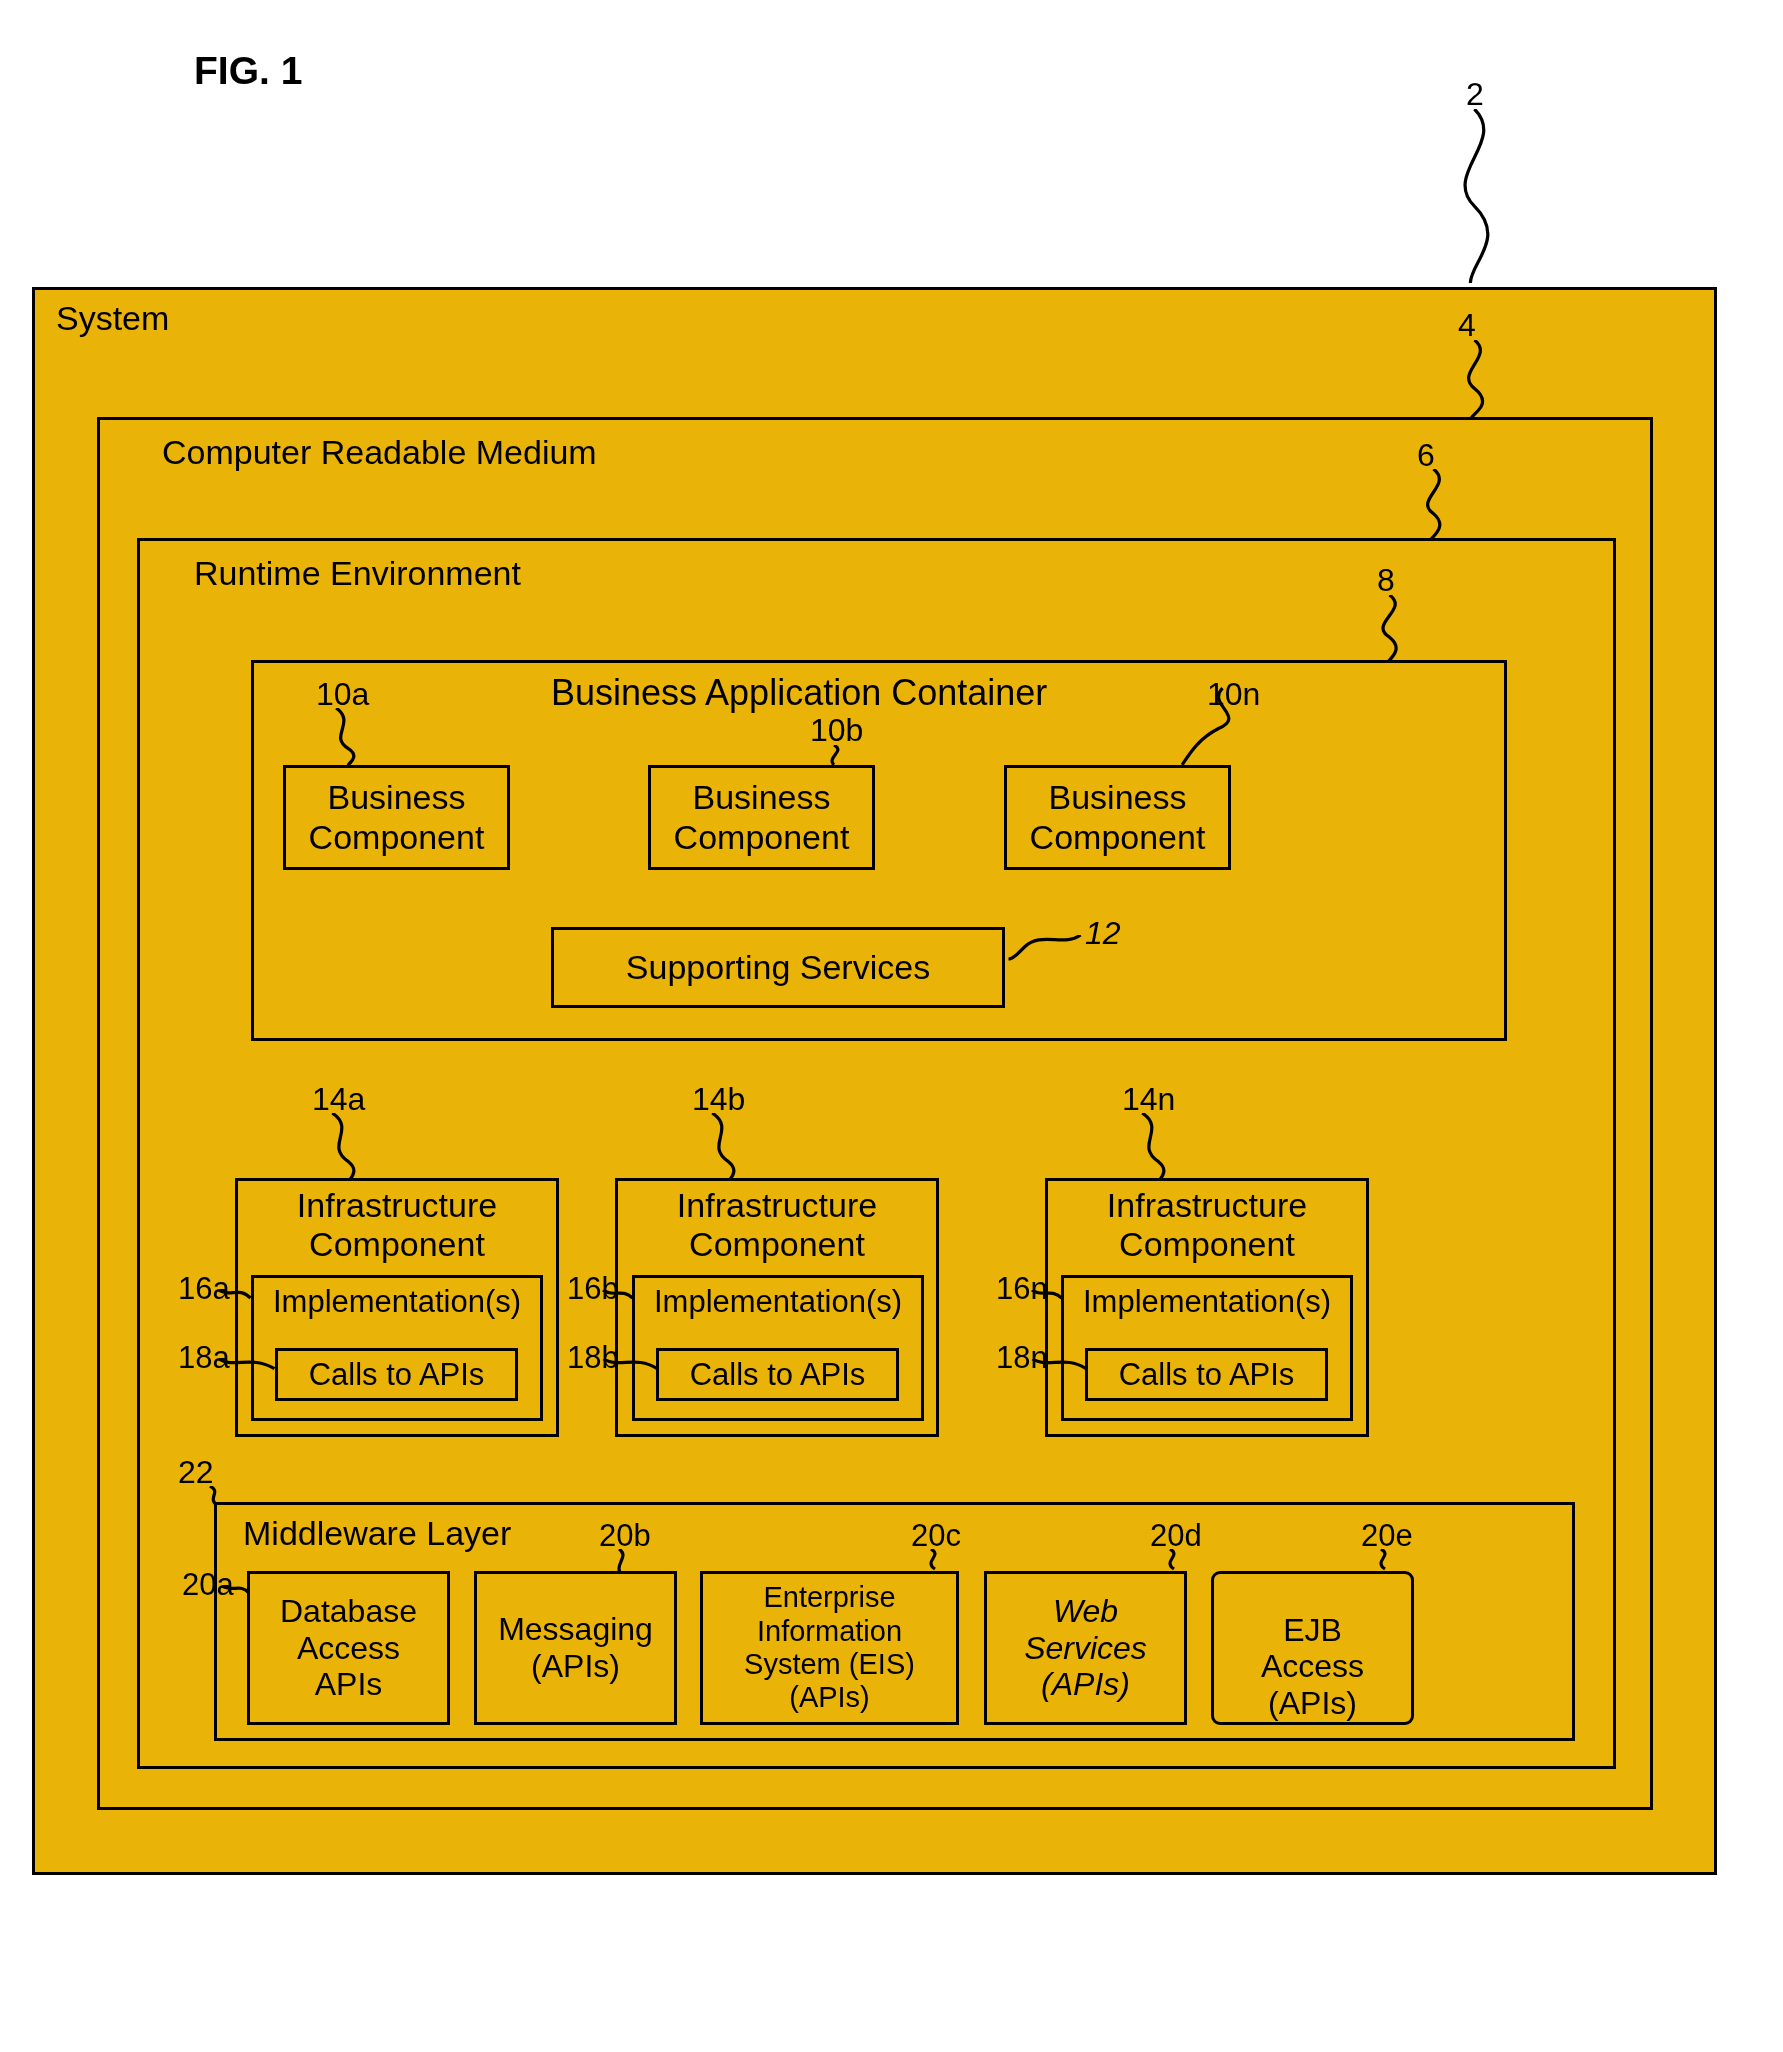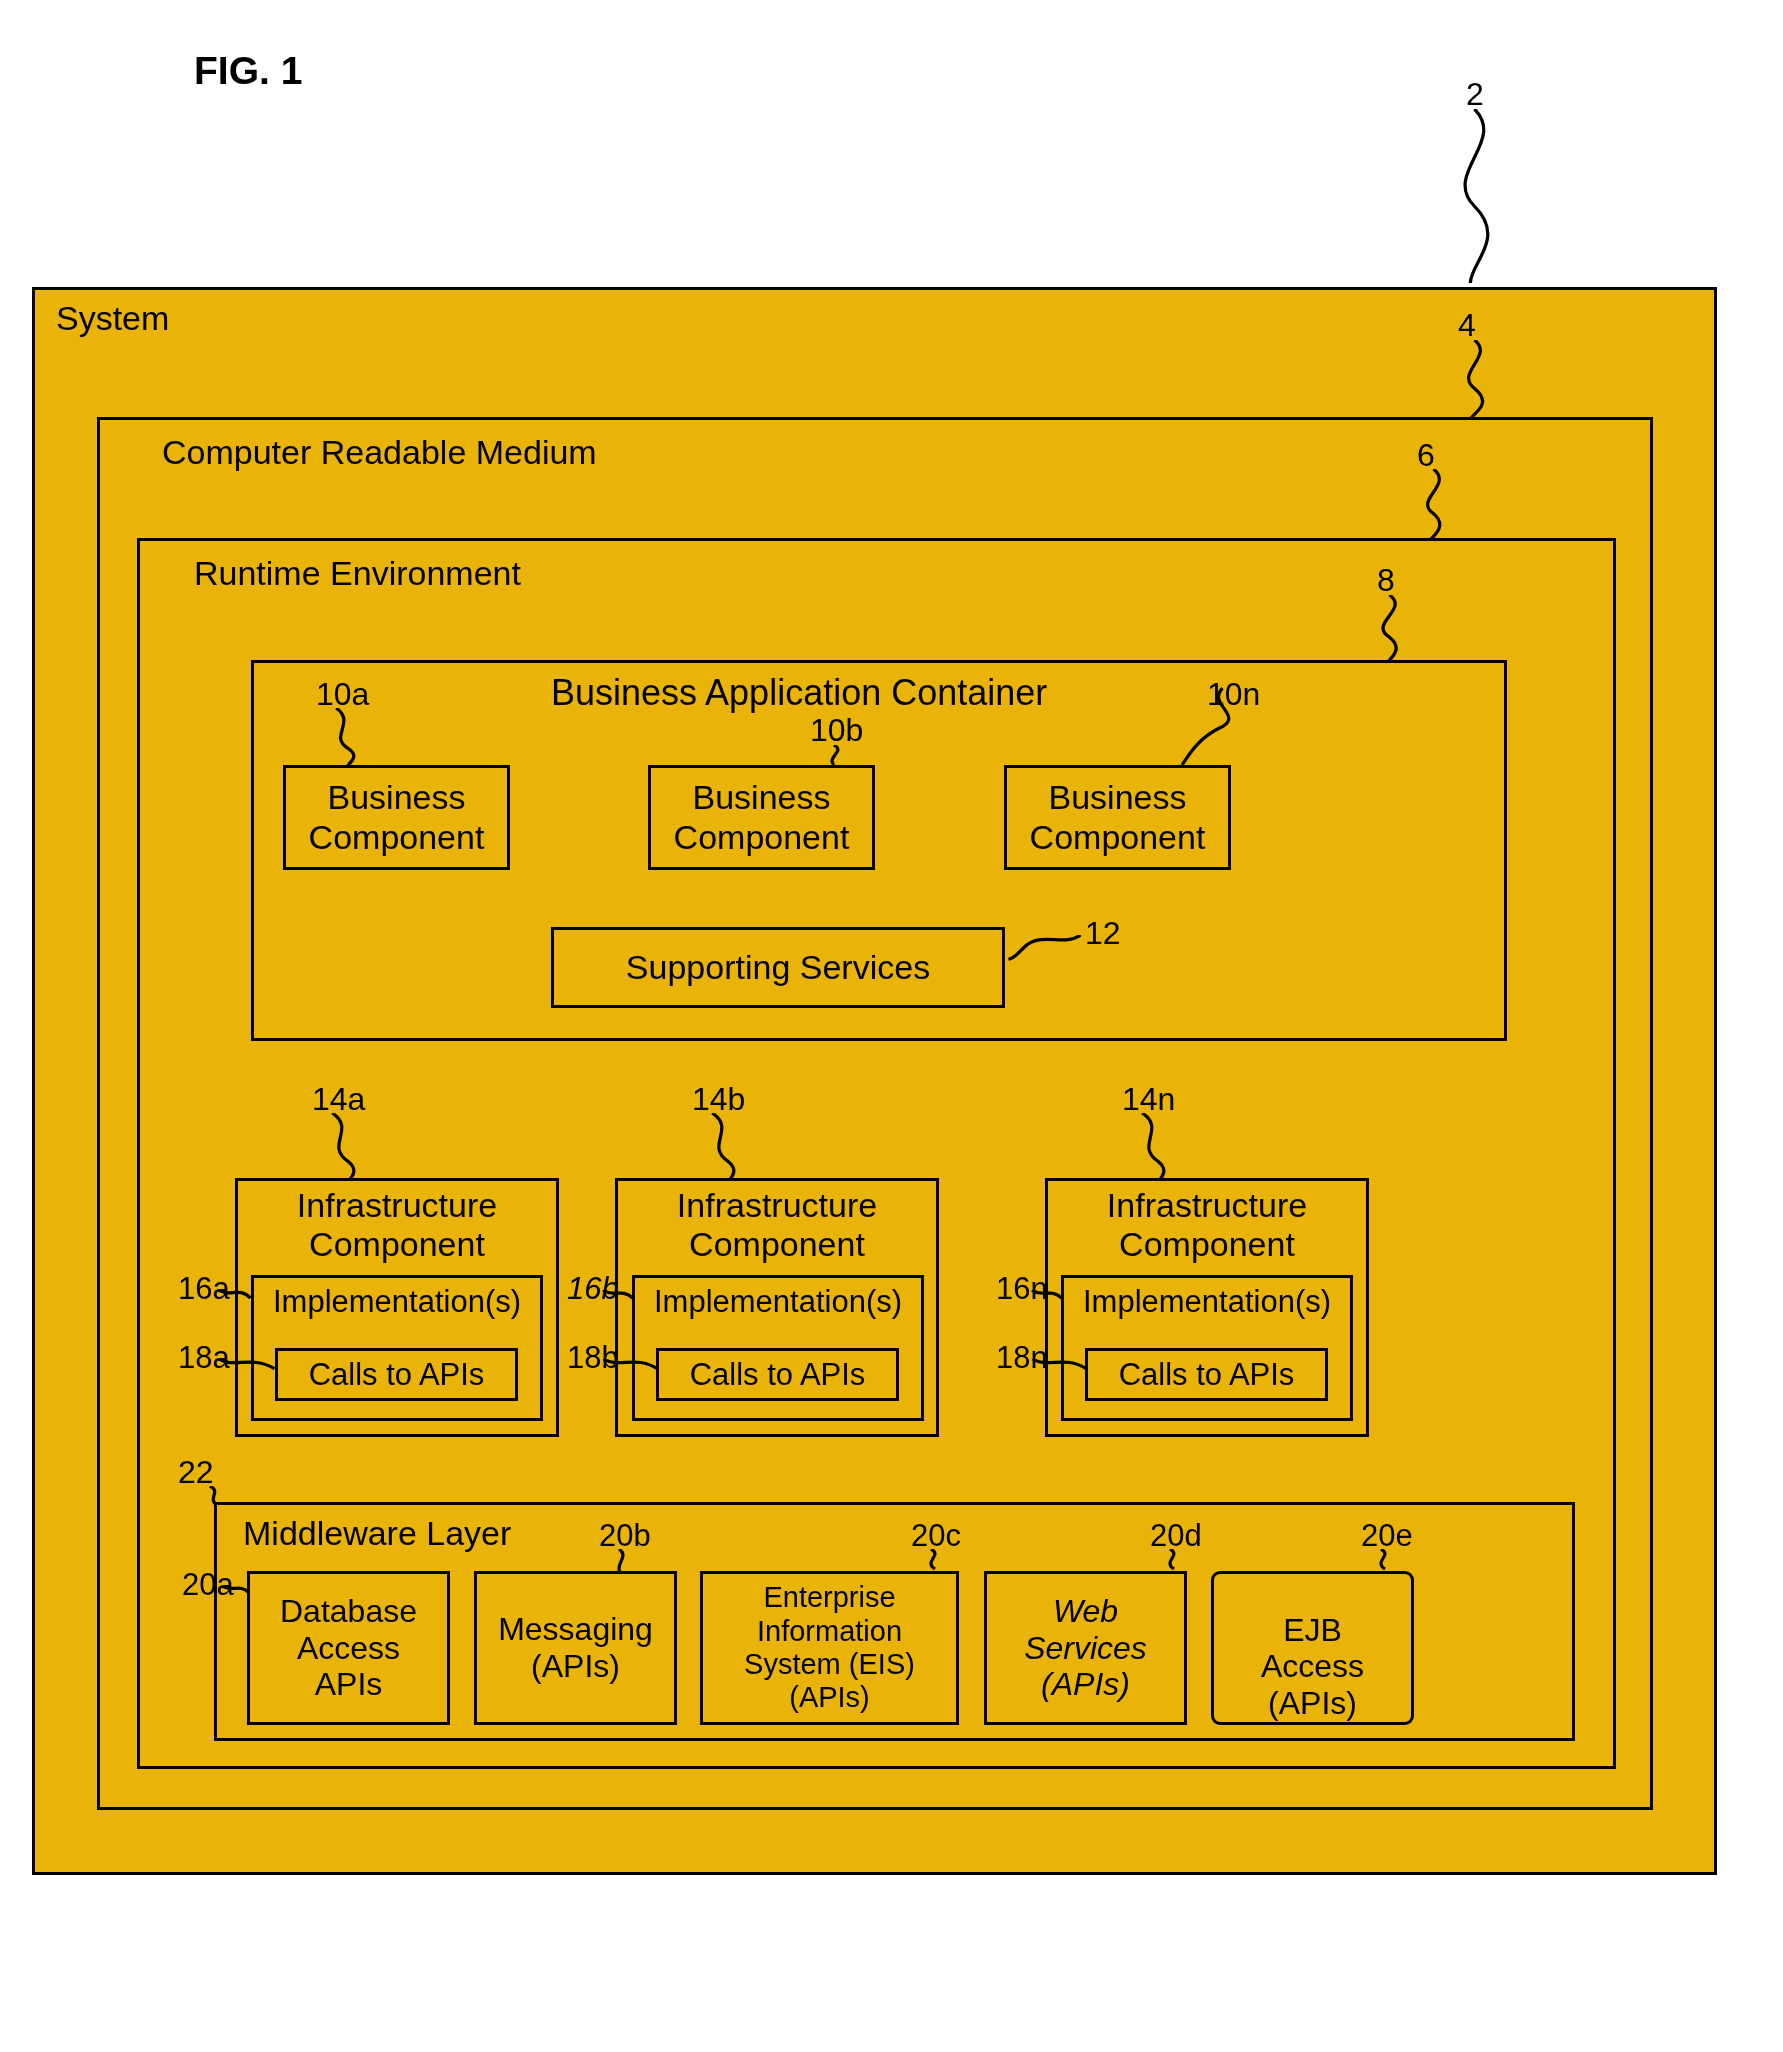--- a/index.html
+++ b/index.html
@@ -104,21 +104,21 @@
   <div class="box" style="left:616px; top:640px; width:227px; height:105px; display:flex; align-items:center; justify-content:center;">
     <div class="clabel">Business<br>Component</div>
   </div>
   <div class="box" style="left:972px; top:640px; width:227px; height:105px; display:flex; align-items:center; justify-content:center;">
     <div class="clabel">Business<br>Component</div>
   </div>
 
   <div class="box" style="left:519px; top:802px; width:454px; height:81px; display:flex; align-items:center; justify-content:center;">
     <div class="clabel">Supporting Services</div>
   </div>
-  <div class="refnum" style="left:1053px; top:790px;">12</div>
+  <div class="refnum" style="left:1053px; top:790px;font-style:italic;">12</div>
   <svg class="refsquig" style="left:976px; top:810px;" width="77" height="32" viewBox="0 0 95 40">
       <path d="M90 0 C 70 15, 40 -5, 20 15 C 10 25, 5 30, 0 30"></path>
     </svg>
 
   <div class="refnum" style="left:280px; top:956px;">14a</div>
   <svg class="refsquig" style="left:296px; top:988px;" width="45" height="69" viewBox="0 0 55 85">
       <path d="M5 0 C 35 20, -5 40, 25 60 C 40 72, 25 82, 25 85"></path>
     </svg>
   <div class="refnum" style="left:660px; top:956px;">14b</div>
   <svg class="refsquig" style="left:676px; top:988px;" width="45" height="69" viewBox="0 0 55 85">
@@ -145,21 +145,21 @@
       <path d="M5 0 C 25 12, 45 -5, 75 12"></path>
     </svg>
 
   <div class="box" style="left:583px; top:1053px; width:324px; height:259px;"></div>
   <div class="clabel" style="position:absolute; left:583px; top:1061px; width:324px;">Infrastructure<br>Component</div>
   <div class="box" style="left:600px; top:1150px; width:292px; height:146px;"></div>
   <div class="clabel" style="position:absolute; left:600px; top:1159px; width:292px; font-size:31px;">Implementation(s)</div>
   <div class="box" style="left:624px; top:1223px; width:243px; height:53px; display:flex; align-items:center; justify-content:center;">
     <div class="clabel" style="font-size:31px;">Calls to APIs</div>
   </div>
-  <div class="refnum" style="left:535px; top:1146px; font-size:31px;font-style:italic;">16b</div>
+  <div class="refnum" style="left:535px; top:1146px; font-size:31px;">16b</div>
   <svg class="refsquig" style="left:567px; top:1165px;" width="36" height="24" viewBox="0 0 45 30">
       <path d="M5 0 C 18 10, 28 -3, 42 10"></path>
     </svg>
   <div class="refnum" style="left:535px; top:1215px; font-size:31px;">18b</div>
   <svg class="refsquig" style="left:567px; top:1234px;" width="61" height="24" viewBox="0 0 75 30">
       <path d="M5 0 C 25 12, 45 -5, 72 12"></path>
     </svg>
 
   <div class="box" style="left:1013px; top:1053px; width:324px; height:259px;"></div>
   <div class="clabel" style="position:absolute; left:1013px; top:1061px; width:324px;">Infrastructure<br>Component</div>

